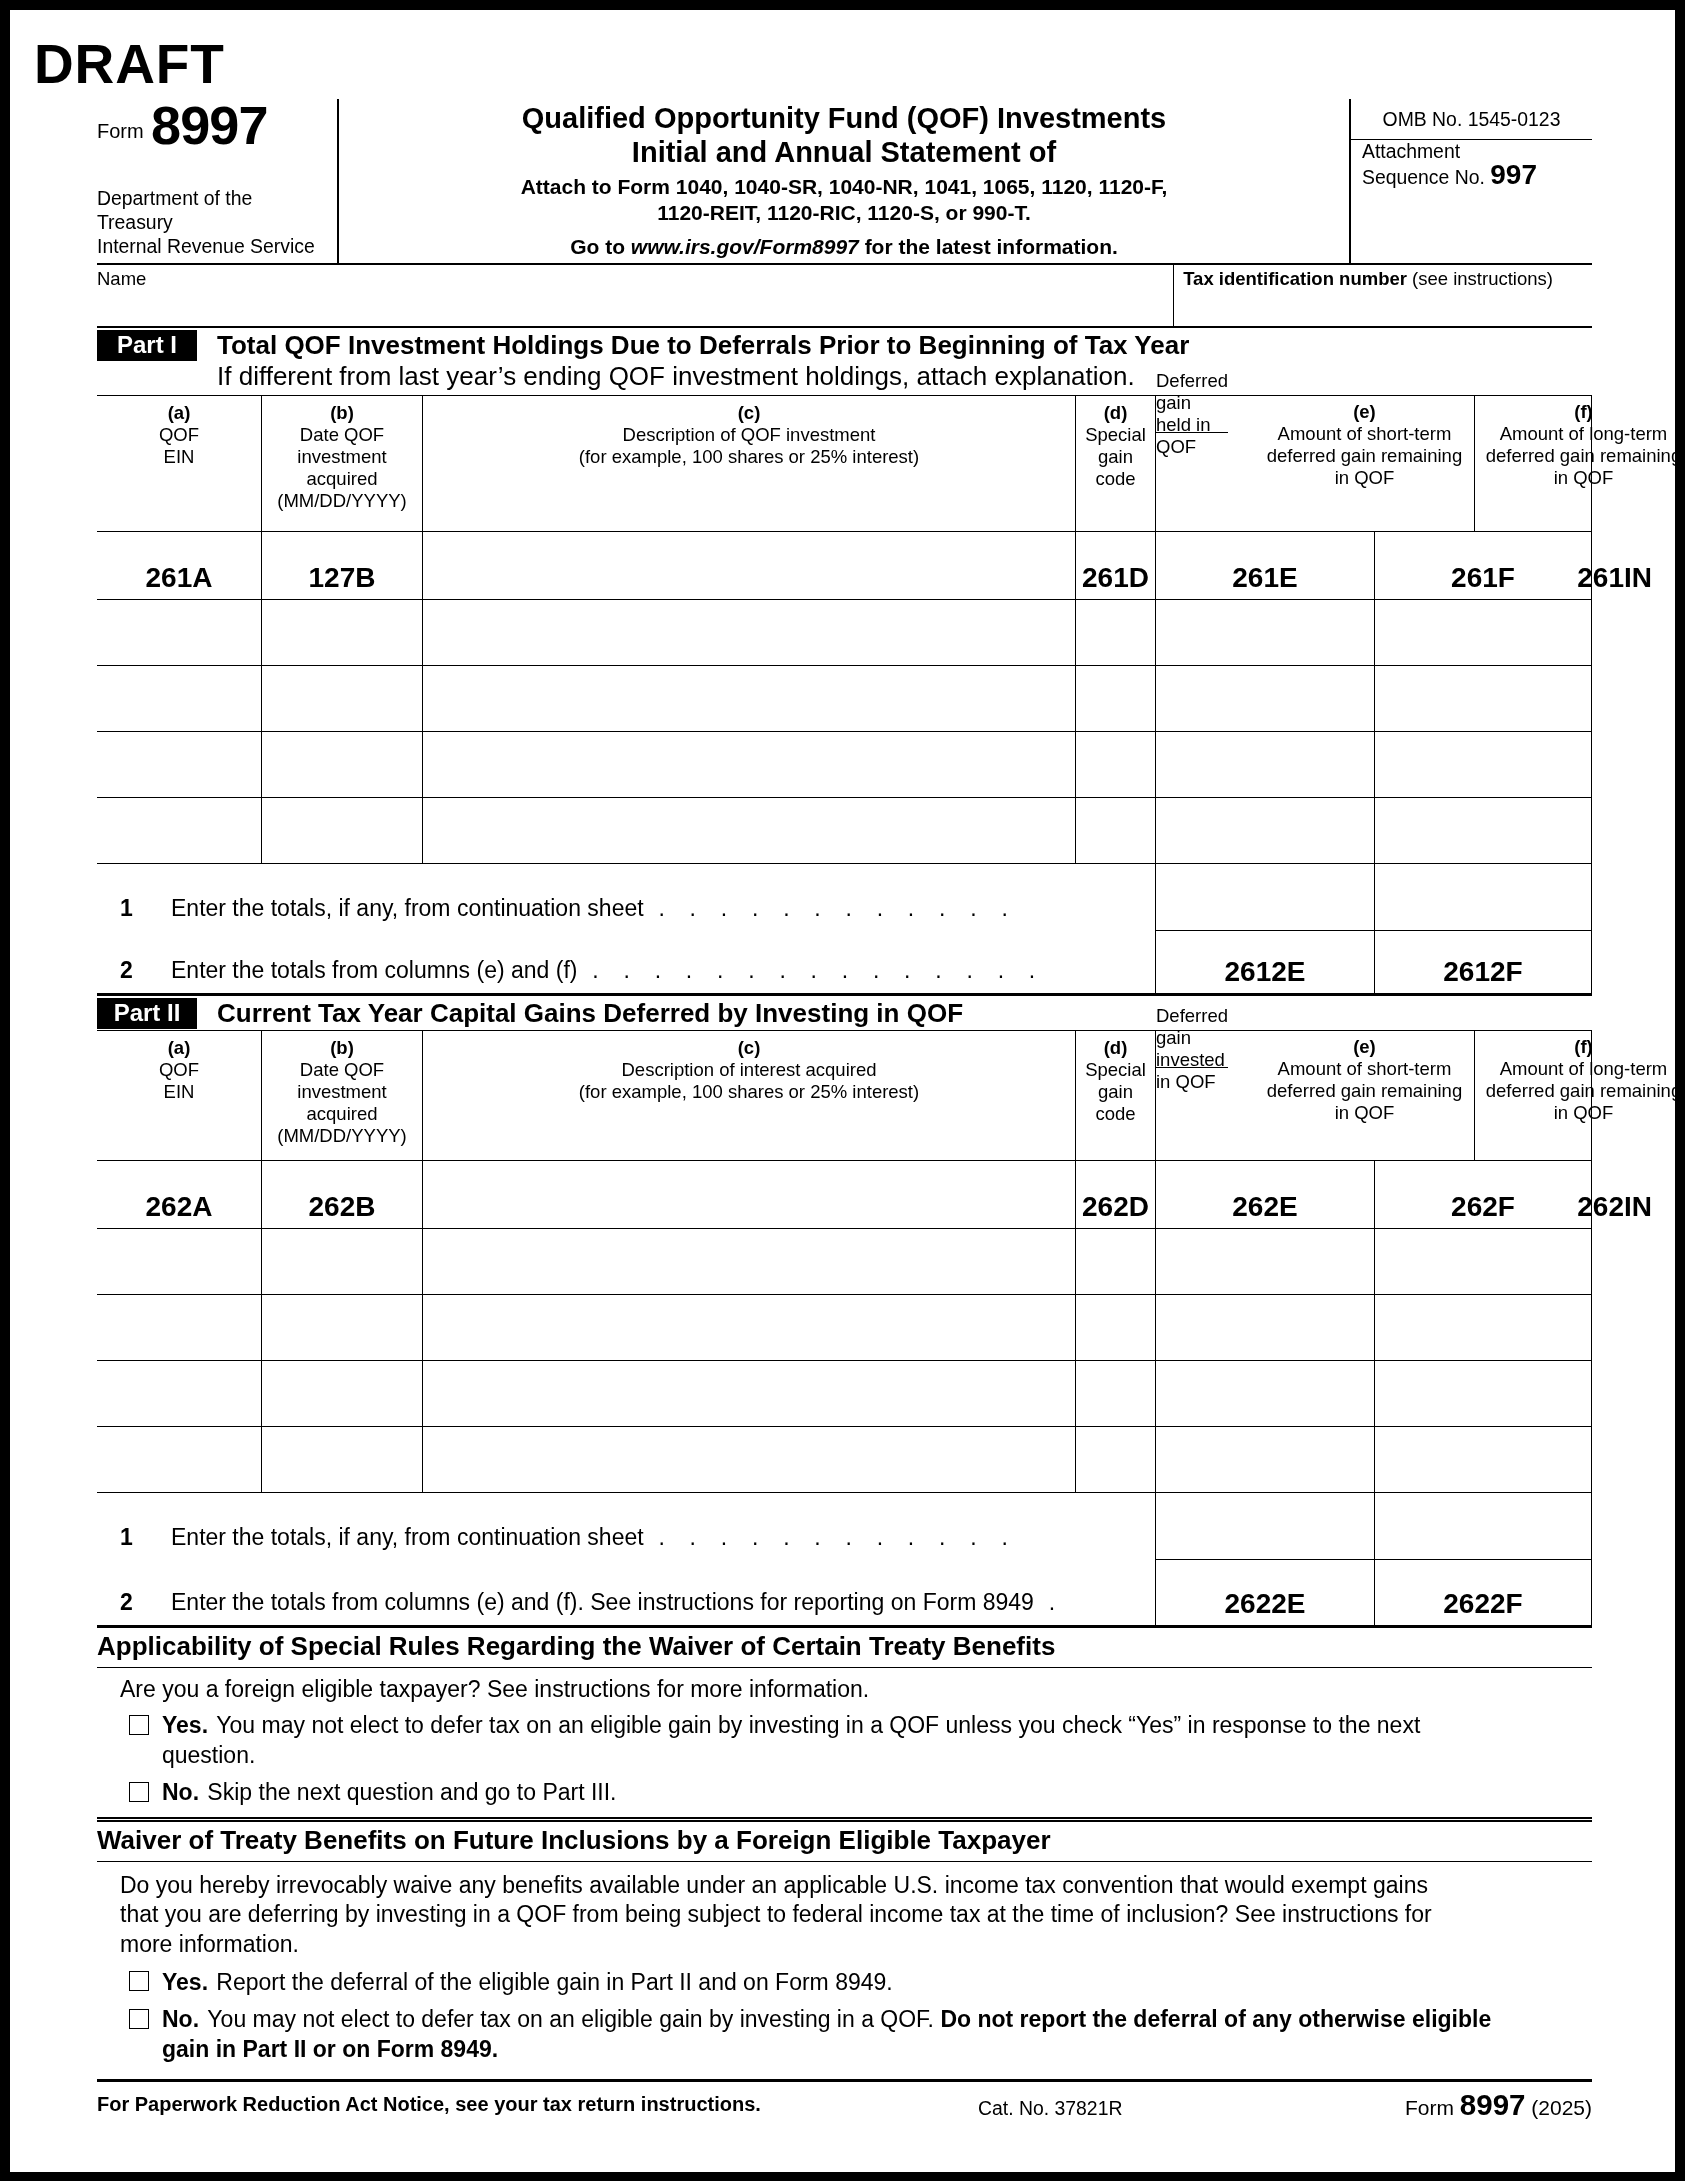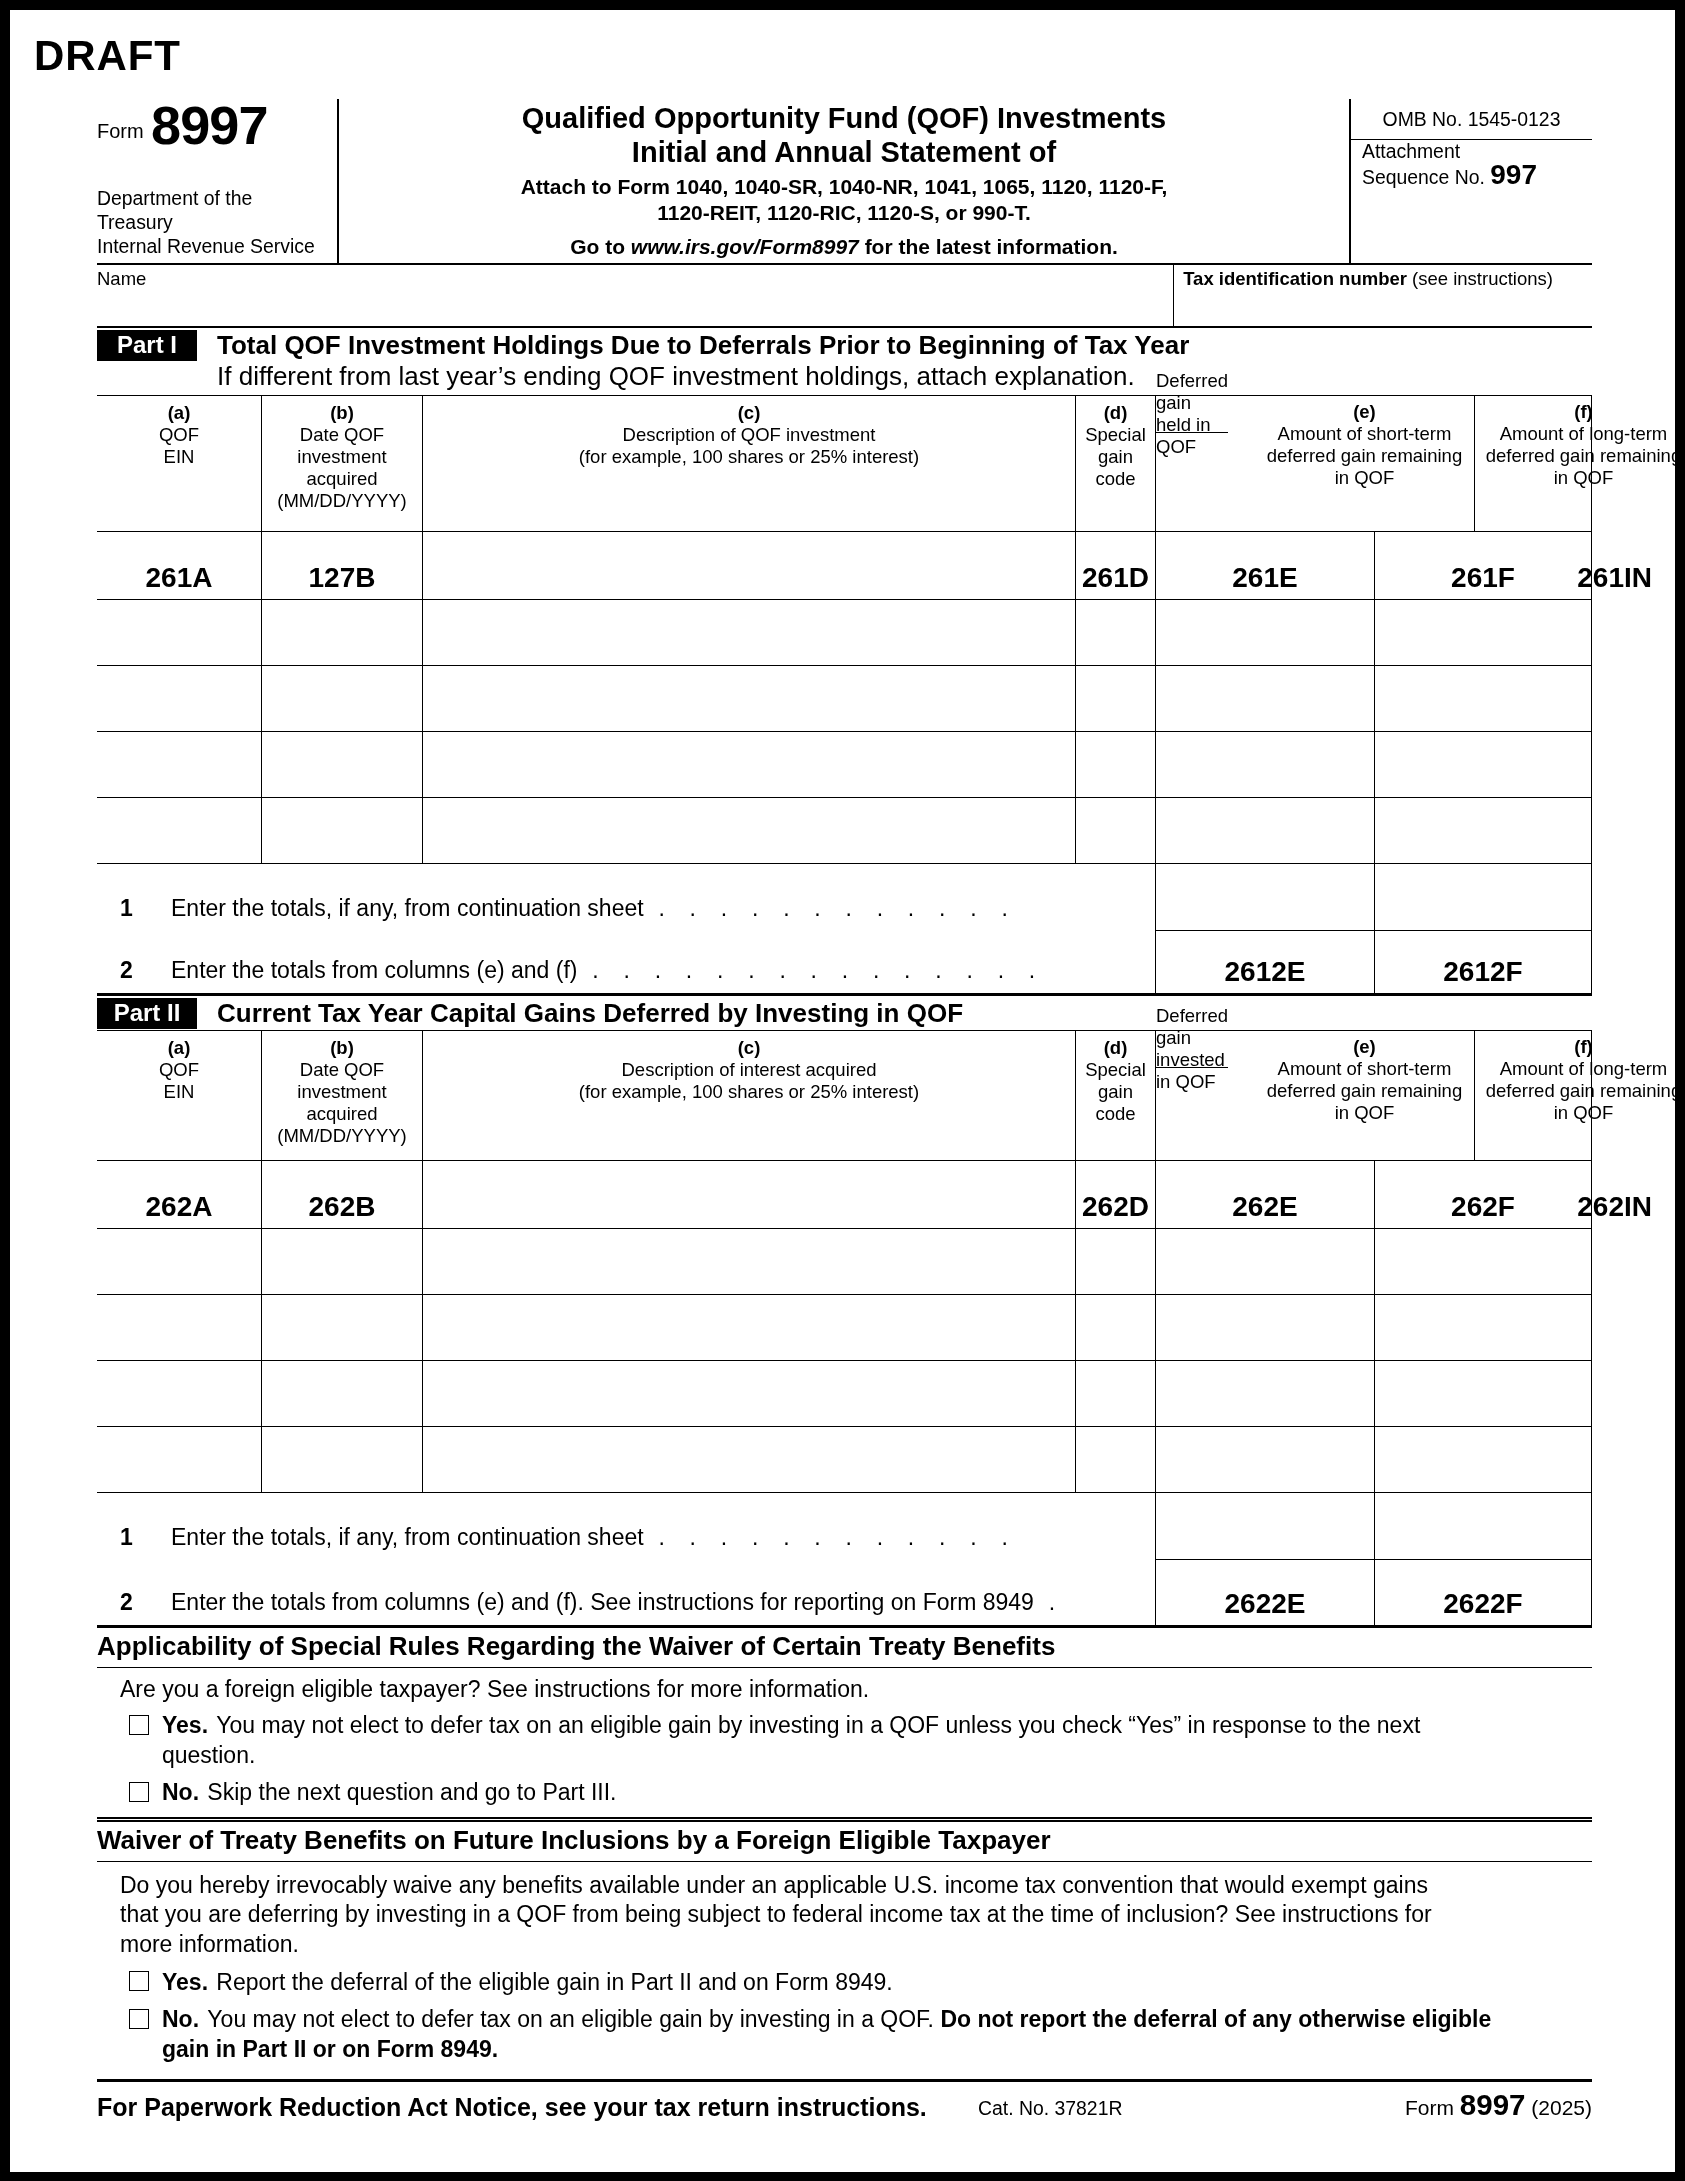--- a/index.html
+++ b/index.html
@@ -7,21 +7,21 @@
   .page{
     position:relative;
     width:1685px;height:2182px;
     background:#fff;
     border:10px solid #000;
     padding:89px 83px 0 87px;
     overflow:hidden;
     font-family:"Liberation Sans","DejaVu Sans",sans-serif;
     color:#000;
   }
-  .draft{position:absolute;top:22px;left:24px;font-size:42px;font-weight:bold;letter-spacing:0.9px;}
+  .draft{position:absolute;top:22px;left:24px;font-size:55px;font-weight:bold;letter-spacing:0.9px;}
 
   
   .form-header{display:grid;grid-template-columns:242px 1012px 241px;height:166px;border-bottom:2.8px solid #000;}
   .fh-left{display:flex;flex-direction:column;justify-content:space-between;border-right:2.8px solid #000;padding:1.8px 7.4px 5.5px 0;}
   .form-no-line{display:flex;align-items:flex-end;gap:7.4px;}
   .form-word{font-size:20px;padding-bottom:5.5px;}
   .form-number{font-size:54px;font-weight:bold;line-height:48px;letter-spacing:-0.9px;}
   .dept{font-size:19.4px;line-height:24px;}
   .fh-center{text-align:center;border-right:2.8px solid #000;padding-top:1.8px;}
   .title-line{font-size:29px;font-weight:bold;line-height:34px;}
@@ -78,21 +78,21 @@
   .intro{font-size:23px;margin:8.3px 0 0 23px;}
   .para{font-size:23px;line-height:29.5px;margin:9.2px 0 0 23px;}
   .chk-row{display:flex;margin:8.3px 0 0 32px;}
   .cb{width:20px;height:20px;border:1.8px solid #000;margin:3.7px 13px 0 0;flex:none;background:#fff;}
   .chk-text{font-size:23px;line-height:29.5px;}
   .lbl{font-weight:bold;margin-right:8.3px;}
   .boldtext{font-weight:bold;}
 
   
   .footer{border-top:3.7px solid #000;margin-top:14.8px;padding-top:11px;position:relative;height:55px;}
-  .f-left{font-weight:bold;font-size:25px;}
+  .f-left{font-weight:bold;font-size:20px;}
   .f-cat{position:absolute;left:881px;top:14.8px;font-size:19.4px;}
   .f-right{position:absolute;right:0;top:5.5px;font-size:21px;}
   .f-num{font-size:29.5px;font-weight:bold;}
 </style>
 </head>
 <body>
 
 <div class="page">
   <div class="draft">DRAFT</div>
 

